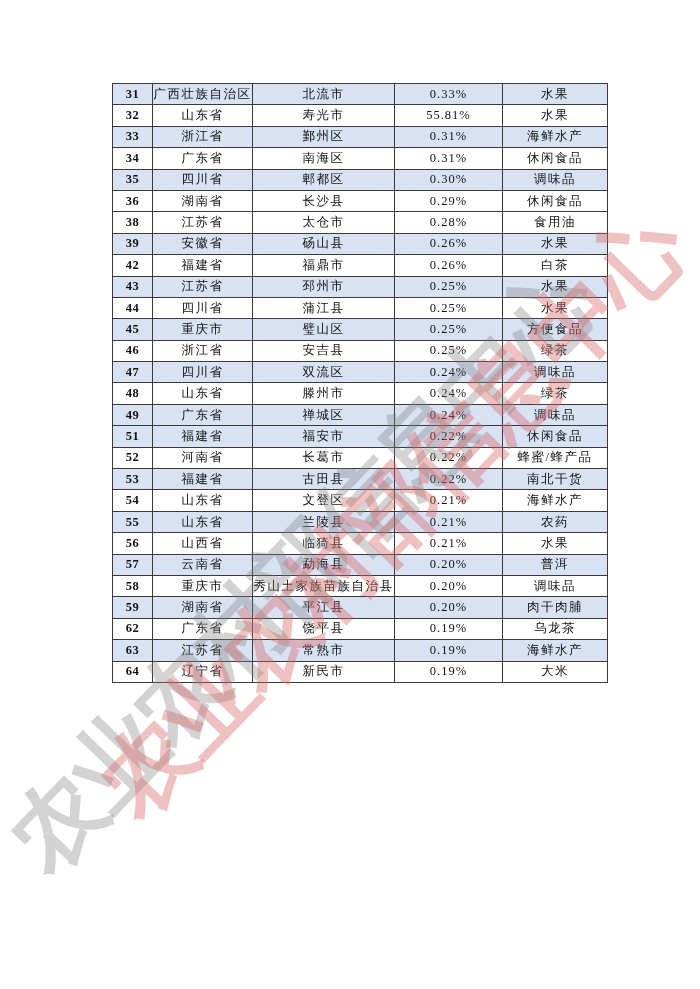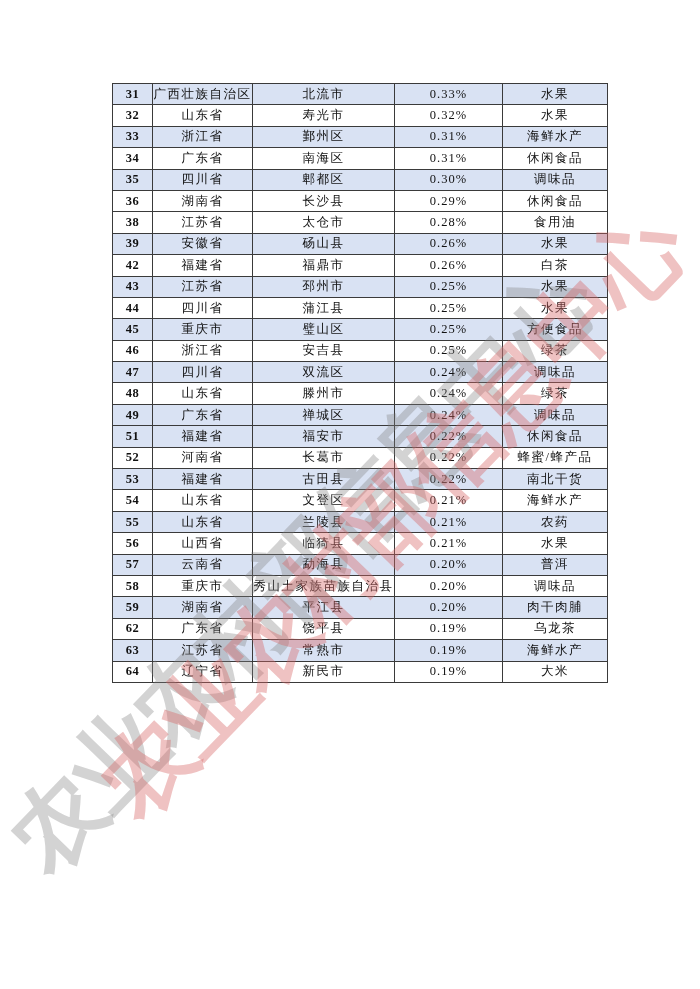--- a/index.html
+++ b/index.html
@@ -67,21 +67,21 @@
       <td class="c-rank">31</td>
       <td class="c-province">广西壮族自治区</td>
       <td class="c-city">北流市</td>
       <td class="c-share">0.33%</td>
       <td class="c-category">水果</td>
     </tr>
         <tr class="plain">
       <td class="c-rank">32</td>
       <td class="c-province">山东省</td>
       <td class="c-city">寿光市</td>
-      <td class="c-share">0.32%</td>
+      <td class="c-share">55.81%</td>
       <td class="c-category">水果</td>
     </tr>
         <tr class="alt">
       <td class="c-rank">33</td>
       <td class="c-province">浙江省</td>
       <td class="c-city">鄞州区</td>
       <td class="c-share">0.31%</td>
       <td class="c-category">海鲜水产</td>
     </tr>
         <tr class="plain">

